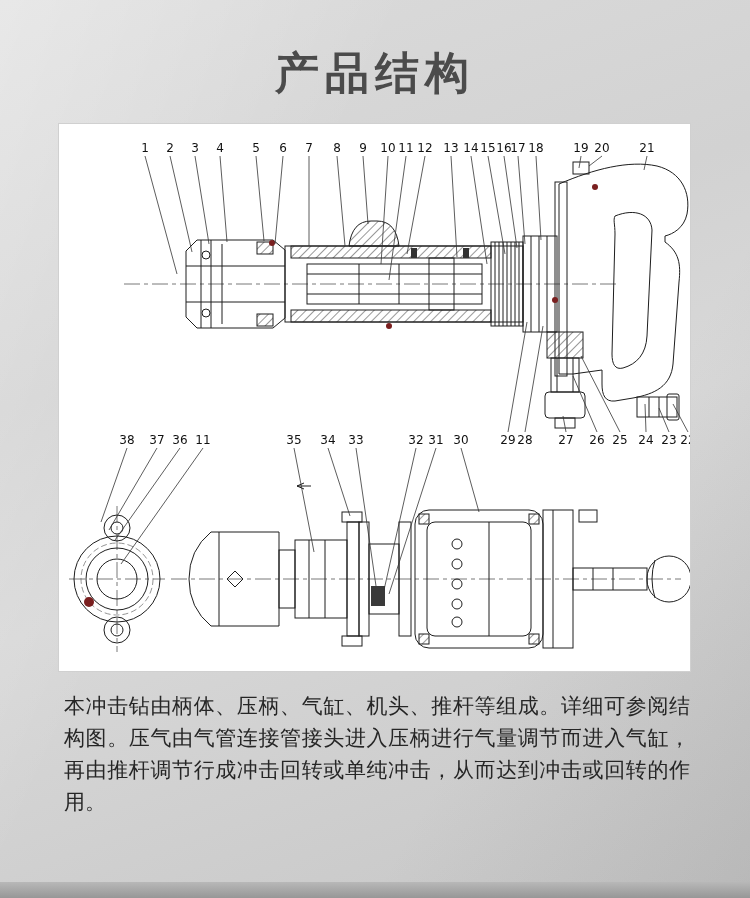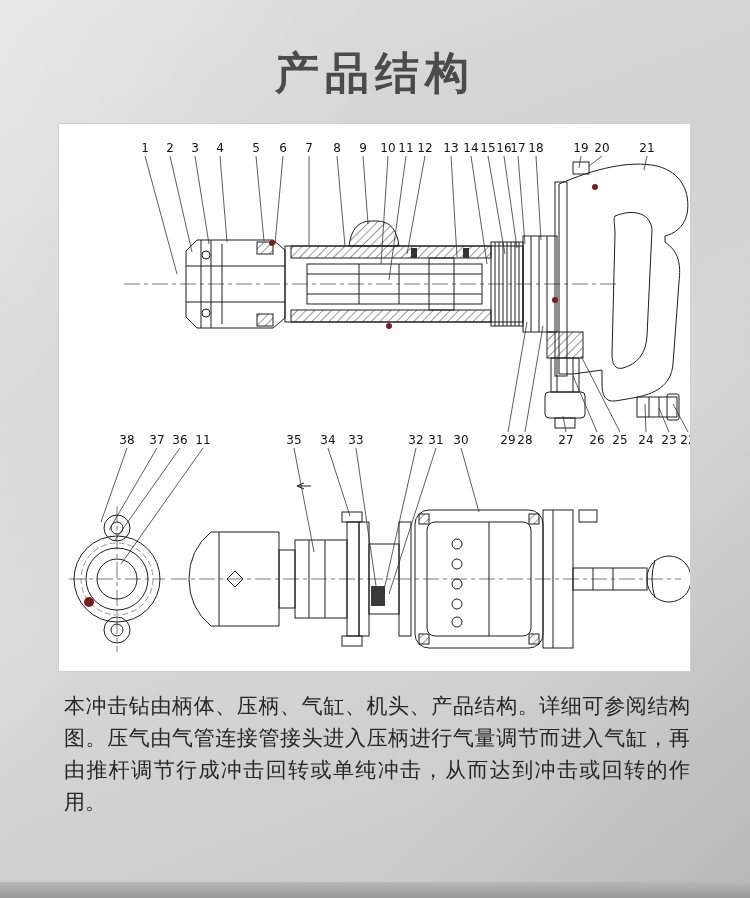--- a/index.html
+++ b/index.html
@@ -267,16 +267,16 @@
         <text class="plabel" x="235" y="320">35</text>
         <text class="plabel" x="269" y="320">34</text>
         <text class="plabel" x="297" y="320">33</text>
         <text class="plabel" x="357" y="320">32</text>
         <text class="plabel" x="377" y="320">31</text>
         <text class="plabel" x="402" y="320">30</text>
       </g>
     </svg>
   </div>
 
-  <p class="desc">本冲击钻由柄体、压柄、气缸、机头、产品结构。详细可参阅结构图。压气由气管连接管接头进入压柄进行气量调节而进入气缸，再由推杆调节行成冲击回转或单纯冲击，从而达到冲击或回转的作用。</p>
+  <p class="desc">本冲击钻由柄体、压柄、气缸、机头、推杆等组成。详细可参阅结构图。压气由气管连接管接头进入压柄进行气量调节而进入气缸，再由推杆调节行成冲击回转或单纯冲击，从而达到冲击或回转的作用。</p>
 
   <div class="bottom-bar"></div>
 </div>
 
 </body></html>

